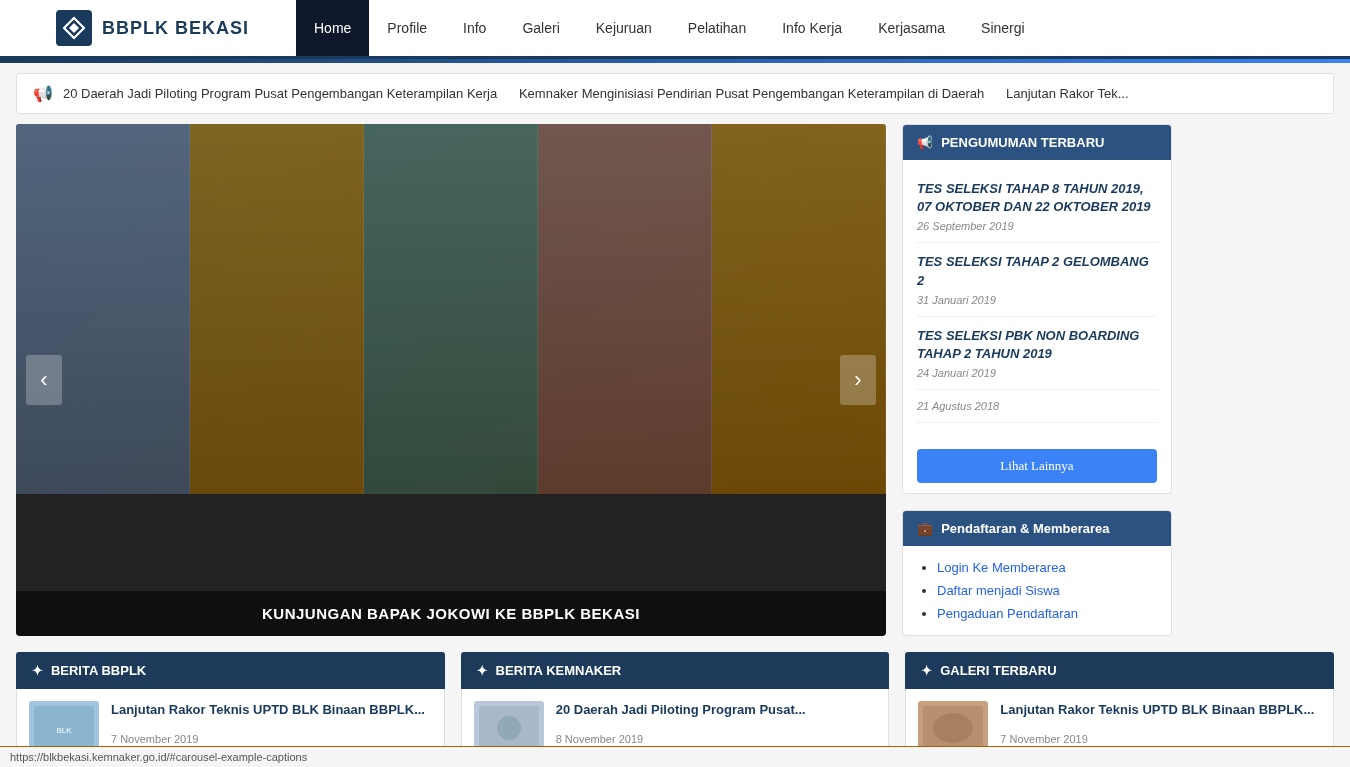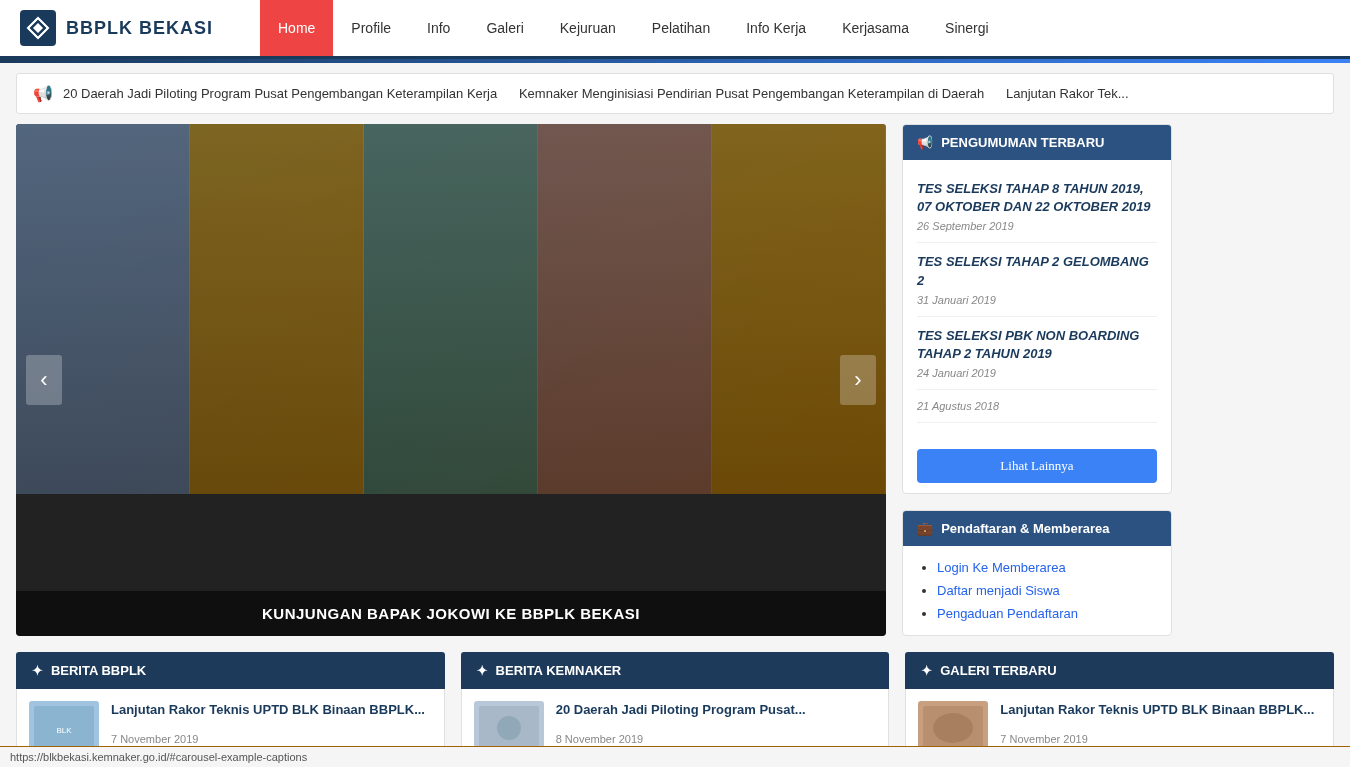--- a/index.html
+++ b/index.html
@@ -5,20 +5,21 @@
     * { margin: 0; padding: 0; box-sizing: border-box; }
     body { font-family: Arial, sans-serif; font-size: 14px; color: #333; background: #f5f5f5; }
 
     
     .navbar {
       display: flex;
       align-items: stretch;
       background: #fff;
       border-bottom: 3px solid #1a3a5c;
       height: 59px;
+      padding-left: 36px;
     }
     .navbar-brand {
       display: flex;
       align-items: center;
       padding: 0 20px;
       min-width: 260px;
     }
     .navbar-brand .logo-icon {
       width: 36px;
       height: 36px;
@@ -44,21 +45,21 @@
       align-items: center;
       height: 100%;
       padding: 0 18px;
       text-decoration: none;
       color: #333;
       font-size: 14px;
       white-space: nowrap;
       transition: background 0.2s;
     }
     .navbar-nav li.active a {
-      background: #ef4444;
+      background: #0f172a;
       color: #fff;
     }
 
     
     .ticker-bar {
       background: #fff;
       border: 1px solid #e0e0e0;
       padding: 10px 16px;
       display: flex;
       align-items: center;

